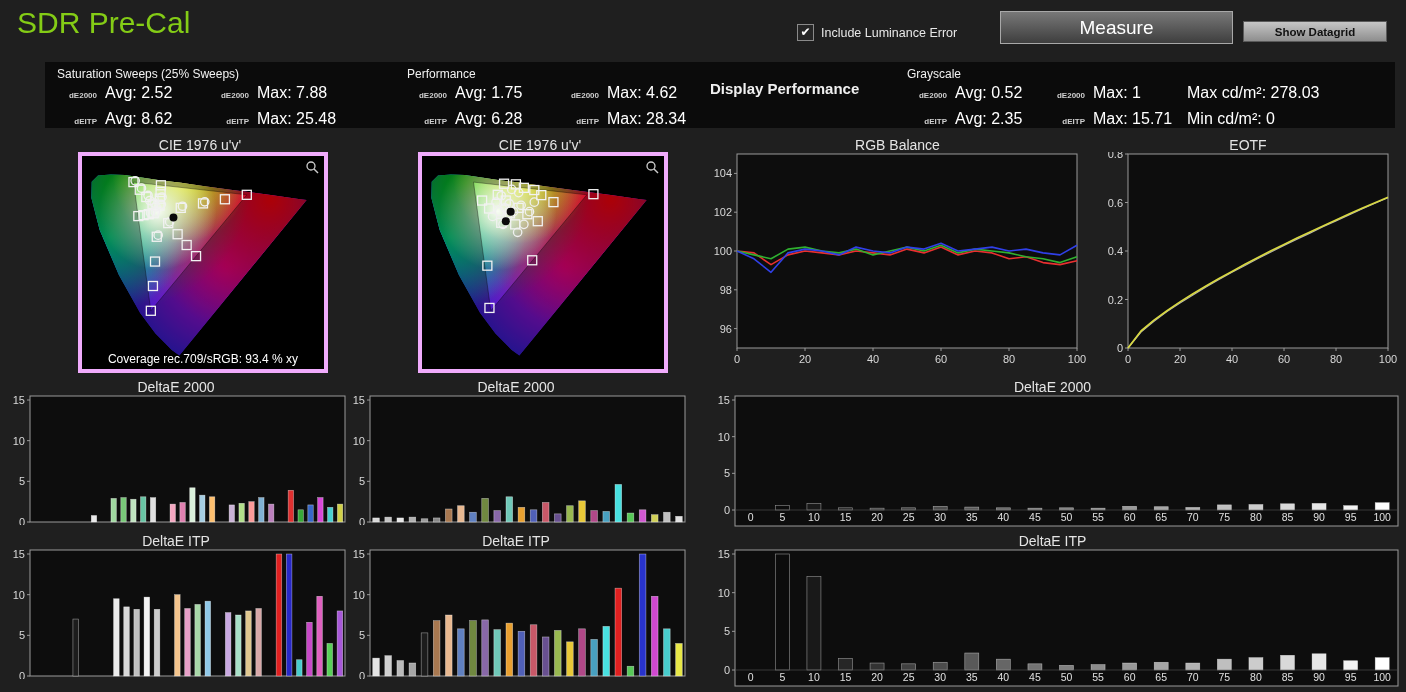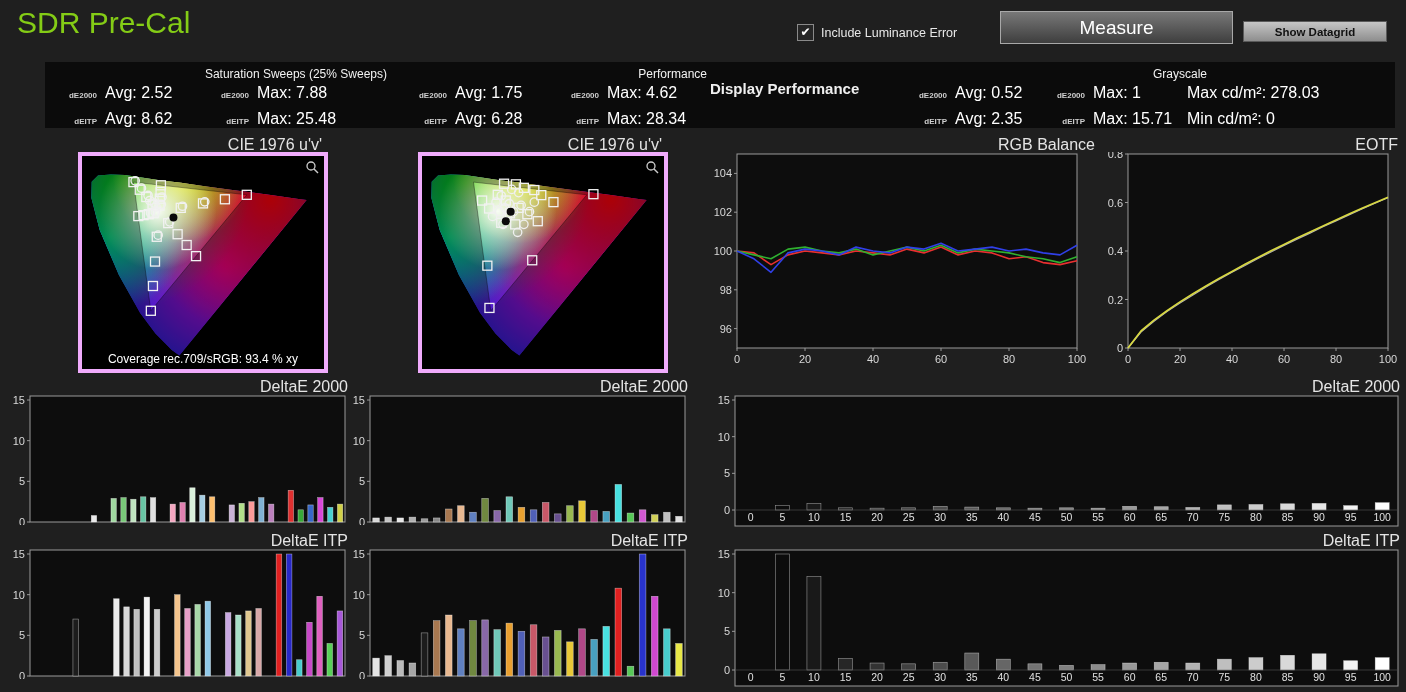--- a/index.html
+++ b/index.html
@@ -13,34 +13,34 @@
       font-size:12px;line-height:14px;text-align:center;display:inline-block;}
   .measure{position:absolute;left:1000px;top:11px;width:233px;height:33px;
       background:linear-gradient(#787878,#3e3e3e);border:1px solid #a8a8a8;color:#fff;
       font-size:19px;font-family:"Liberation Sans",sans-serif;cursor:pointer;}
   .datagrid{position:absolute;left:1243px;top:21px;width:144px;height:21px;
       background:linear-gradient(#c6c6c6,#8e8e8e);border:1px solid #5a5a5a;color:#111;
       font-size:11.5px;font-weight:bold;font-family:"Liberation Sans",sans-serif;cursor:pointer;}
   
   .summary{position:absolute;left:45px;top:62px;width:1350px;height:66px;background:#0b0b0b;}
   .sec{position:absolute;top:5px;color:#fff;}
-  .sec-title{font-size:12px;color:#f2f2f2;margin-bottom:3px;text-align:right;}
+  .sec-title{font-size:12px;color:#f2f2f2;margin-bottom:3px;text-align:left;}
   .sec-grid{display:grid;column-gap:10px;row-gap:3px;align-items:baseline;gap:8px;}
   .g4{grid-template-columns:40px 92px 44px 100px;}
   .g5{grid-template-columns:40px 78px 44px 86px 160px;}
   .ml{font-size:8px;font-weight:bold;color:#cfcfcf;text-align:right;}
   .mv{font-size:16px;font-weight:normal;color:#fff;text-align:left;white-space:nowrap;}
   .sec-sat{left:12px;width:330px;}
   .sec-cc{left:362px;width:300px;}
   .sec-dp{left:665px;top:18px;width:180px;font-size:15px;font-weight:600;color:#f0f0f0;}
   .sec-gray{left:862px;width:480px;}
   .sec-gray .sec-title{width:300px;}
   
   .chart{position:absolute;}
-  .ctitle{font-size:16px;color:#e4e4e4;text-align:right;height:14px;line-height:14px;}
+  .ctitle{font-size:14px;color:#e4e4e4;text-align:center;height:14px;line-height:14px;}
   .panel{position:relative;border:4px solid #f0abfc;background:#000;}
   svg text{font-family:"Liberation Sans",sans-serif;}
   #cie1{left:78px;top:138px;width:244px;}
   #cie2{left:418px;top:138px;width:244px;}
   #cie1 .panel,#cie2 .panel{width:242px;height:213px;}
   .zoom{position:absolute;top:4px;right:5px;width:14px;height:14px;cursor:pointer;}
   .coverage{position:absolute;bottom:3px;left:0;width:100%;text-align:center;font-size:12px;color:#fff;}
   #rgb{left:700px;top:138px;width:395px;}
   #eotf{left:1098px;top:138px;width:300px;}
   #de2000a{left:4px;top:380px;width:344px;}

